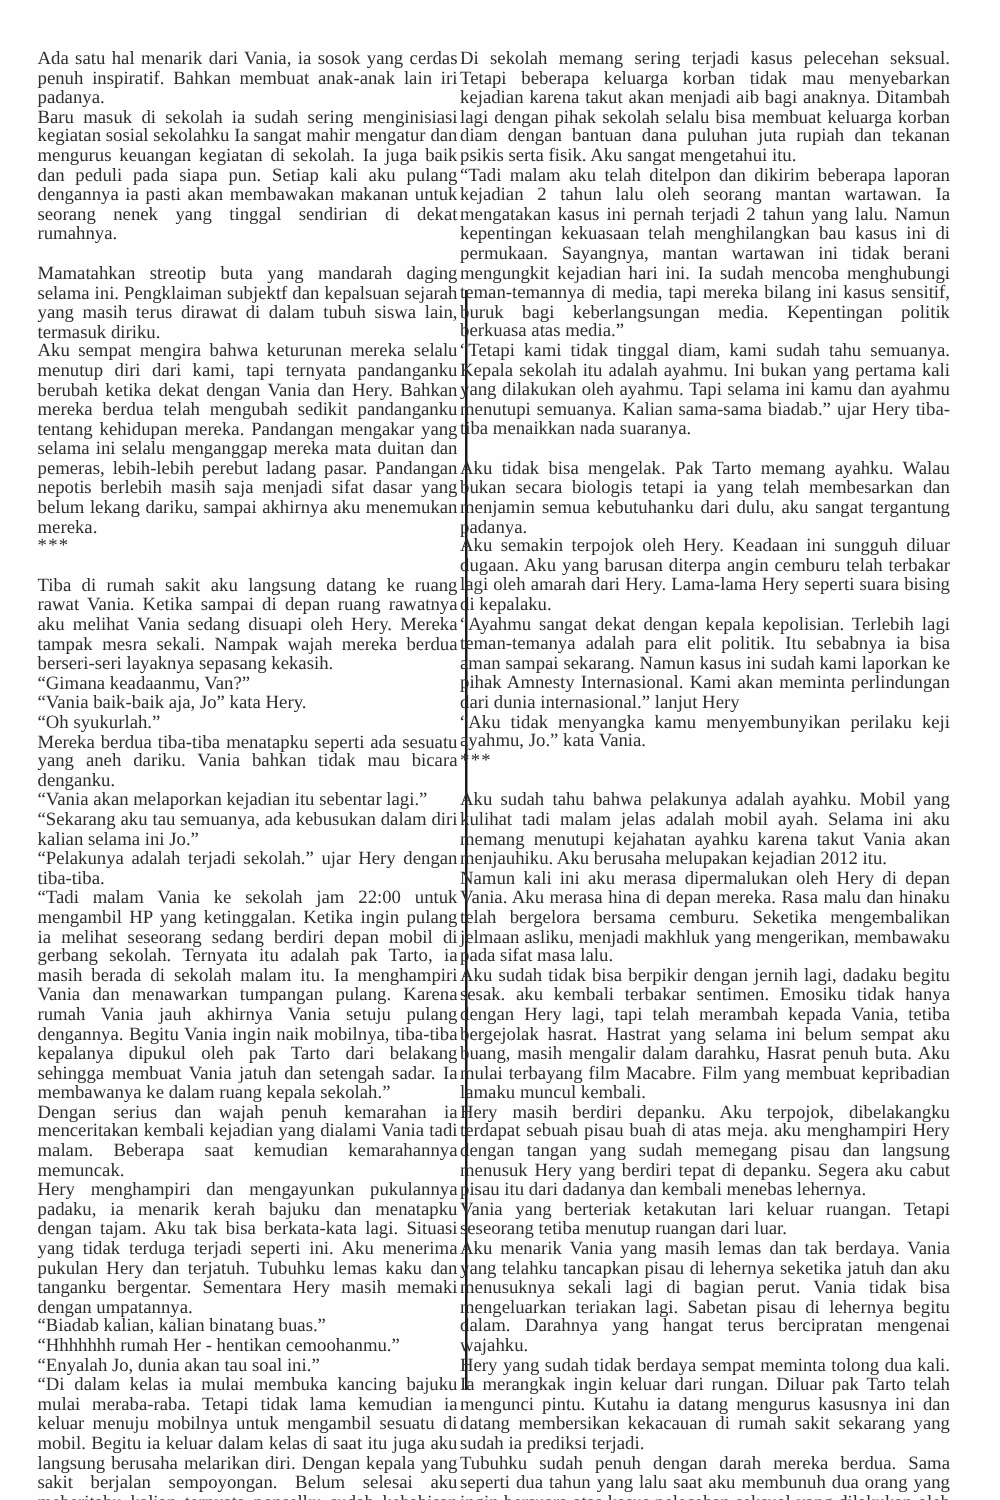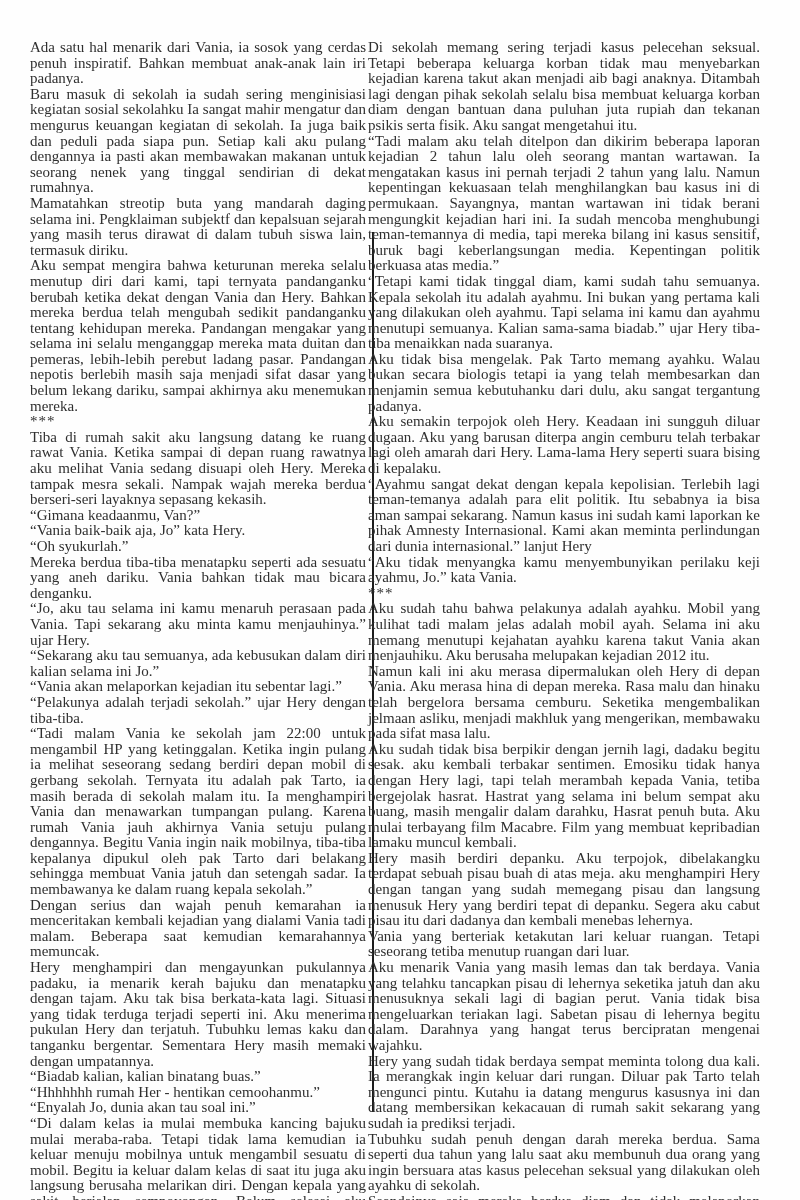--- a/index.html
+++ b/index.html
@@ -18,21 +18,21 @@
     position: absolute;
     top: 40px;
     font-size: 15px;
     line-height: 15.6px;
     color: #2f2f2f;
     text-align: justify;
   }
   .col-left  { left: 30px;  width: 336px; }
   .col-right { left: 368px; width: 392px; }
   .col p { margin: 0; padding: 0; }
-  .col p.gap { }
+  .col p.gap { margin-top: 16px; }
   .col p.section-break { text-align: left; letter-spacing: 1px; }
   .divider {
     position: absolute;
     left: 372px; top: 232px;
     width: 2px; height: 880px;
     background: #1c1c1c;
   }
 </style>
 </head>
 <body>
@@ -42,23 +42,22 @@
       <p>Ada satu hal menarik dari Vania, ia sosok yang cerdas penuh inspiratif. Bahkan membuat anak-anak lain iri padanya.</p>
       <p>Baru masuk di sekolah ia sudah sering menginisiasi kegiatan sosial sekolahku Ia sangat mahir mengatur dan mengurus keuangan kegiatan di sekolah. Ia juga baik dan peduli pada siapa pun. Setiap kali aku pulang dengannya ia pasti akan membawakan makanan untuk seorang nenek yang tinggal sendirian di dekat rumahnya.</p>
       <p class="gap">Mamatahkan streotip buta yang mandarah daging selama ini. Pengklaiman subjektf dan kepalsuan sejarah yang masih terus dirawat di dalam tubuh siswa lain, termasuk diriku.</p>
       <p>Aku sempat mengira bahwa keturunan mereka selalu menutup diri dari kami, tapi ternyata pandanganku berubah ketika dekat dengan Vania dan Hery. Bahkan mereka berdua telah mengubah sedikit pandanganku tentang kehidupan mereka. Pandangan mengakar yang selama ini selalu menganggap mereka mata duitan dan pemeras, lebih-lebih perebut ladang pasar. Pandangan nepotis berlebih masih saja menjadi sifat dasar yang belum lekang dariku, sampai akhirnya aku menemukan mereka.</p>
       <p class="section-break">***</p>
       <p class="gap">Tiba di rumah sakit aku langsung datang ke ruang rawat Vania. Ketika sampai di depan ruang rawatnya aku melihat Vania sedang disuapi oleh Hery. Mereka tampak mesra sekali. Nampak wajah mereka berdua berseri-seri layaknya sepasang kekasih.</p>
       <p>“Gimana keadaanmu, Van?”</p>
       <p>“Vania baik-baik aja, Jo” kata Hery.</p>
       <p>“Oh syukurlah.”</p>
       <p>Mereka berdua tiba-tiba menatapku seperti ada sesuatu yang aneh dariku. Vania bahkan tidak mau bicara denganku.</p>
-      <p>“Jo, aku tau selama ini kamu menaruh perasaan pada Vania. Tapi sekarang aku minta kamu menjauhinya.” ujar Hery.</p>
+      <p>“Vania akan melaporkan kejadian itu sebentar lagi.”</p>
       <p>“Sekarang aku tau semuanya, ada kebusukan dalam diri kalian selama ini Jo.”</p>
-      <p>“Vania akan melaporkan kejadian itu sebentar lagi.”</p>
       <p>“Pelakunya adalah terjadi sekolah.” ujar Hery dengan tiba-tiba.</p>
       <p>“Tadi malam Vania ke sekolah jam 22:00 untuk mengambil HP yang ketinggalan. Ketika ingin pulang ia melihat seseorang sedang berdiri depan mobil di gerbang sekolah. Ternyata itu adalah pak Tarto, ia masih berada di sekolah malam itu. Ia menghampiri Vania dan menawarkan tumpangan pulang. Karena rumah Vania jauh akhirnya Vania setuju pulang dengannya. Begitu Vania ingin naik mobilnya, tiba-tiba kepalanya dipukul oleh pak Tarto dari belakang sehingga membuat Vania jatuh dan setengah sadar. Ia membawanya ke dalam ruang kepala sekolah.”</p>
       <p>Dengan serius dan wajah penuh kemarahan ia menceritakan kembali kejadian yang dialami Vania tadi malam. Beberapa saat kemudian kemarahannya memuncak.</p>
       <p>Hery menghampiri dan mengayunkan pukulannya padaku, ia menarik kerah bajuku dan menatapku dengan tajam. Aku tak bisa berkata-kata lagi. Situasi yang tidak terduga terjadi seperti ini. Aku menerima pukulan Hery dan terjatuh. Tubuhku lemas kaku dan tanganku bergentar. Sementara Hery masih memaki dengan umpatannya.</p>
       <p>“Biadab kalian, kalian binatang buas.”</p>
       <p>“Hhhhhhh rumah Her - hentikan cemoohanmu.”</p>
       <p>“Enyalah Jo, dunia akan tau soal ini.”</p>
       <p>“Di dalam kelas ia mulai membuka kancing bajuku mulai meraba-raba. Tetapi tidak lama kemudian ia keluar menuju mobilnya untuk mengambil sesuatu di mobil. Begitu ia keluar dalam kelas di saat itu juga aku langsung berusaha melarikan diri. Dengan kepala yang sakit berjalan sempoyongan. Belum selesai aku meberitahu kalian ternyata ponselku sudah kehabisan baterai. Aku masuk ke dalam toilet dekat ruangnya untuk bersembunyi. Saat aku ingin menutup pintu toilet ternyata pak Tarto telah melihatku. Ia datang dan menggedor pintu toilet. Aku berteriak minta tolong tetapi aku merasa sangat lemas sehingga suaraku tidak bertenaga. Tiba-tiba pak Tarto berhenti menggedor pintu dan berlari. Tidak lama kemudian terdengar suara mobil pergi. Dan sesaat itu kalian tiba.” jelas Vania.</p>
     </div>
   <div class="divider" style="background: rgb(28, 28, 28);"></div>

